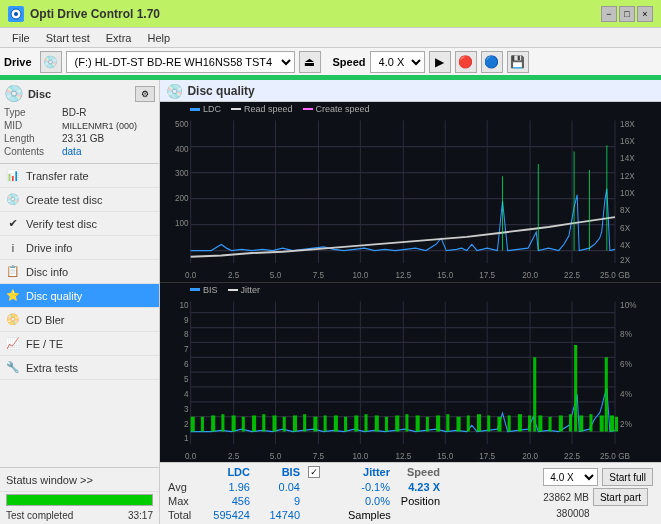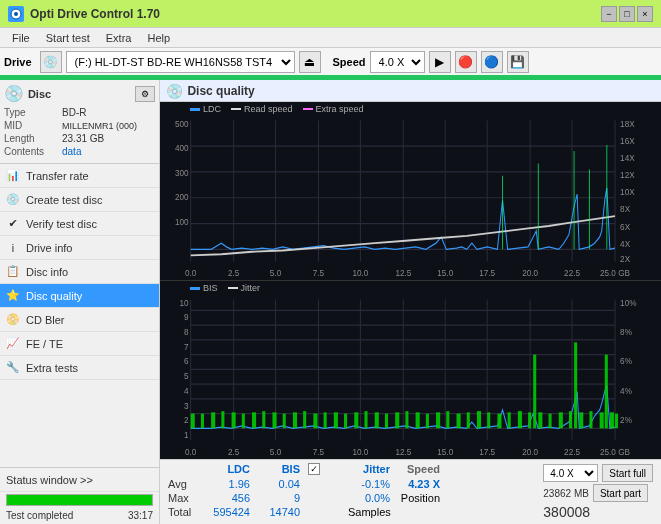--- a/index.html
+++ b/index.html
@@ -213,21 +213,21 @@
           <div style="display:flex;align-items:center;gap:3px;">
             <div style="width:10px;height:3px;background:#3399ff;"></div>
             <span style="font-size:9px;color:#aaa;">LDC</span>
           </div>
           <div style="display:flex;align-items:center;gap:3px;">
             <div style="width:10px;height:2px;background:#dddddd;"></div>
             <span style="font-size:9px;color:#aaa;">Read speed</span>
           </div>
           <div style="display:flex;align-items:center;gap:3px;">
             <div style="width:10px;height:2px;background:#ff66ff;"></div>
-            <span style="font-size:9px;color:#aaa;">Extra speed</span>
+            <span style="font-size:9px;color:#aaa;">Create speed</span>
           </div>
         </div>
 
         <svg viewBox="0 0 490 145" preserveAspectRatio="none" style="position:absolute;top:0;left:0;width:100%;height:100%;">
 
           <rect width="490" height="145" fill="#0d1117"></rect>
 
           <line x1="30" y1="15" x2="30" y2="130" stroke="#2a2a3a" stroke-width="1"></line>
           <line x1="72" y1="15" x2="72" y2="130" stroke="#2a2a3a" stroke-width="1"></line>
           <line x1="113" y1="15" x2="113" y2="130" stroke="#2a2a3a" stroke-width="1"></line>
@@ -450,18 +450,18 @@
           <select class="speed-select" style="height:18px;font-size:10px;border:1px solid #aaa;padding:0 2px;width:55px;">
             <option>4.0 X</option>
             <option>2.0 X</option>
           </select>
           <button class="start-btn">Start full</button>
         </div>
         <div style="display:flex;align-items:center;gap:4px;">
           <span style="font-size:10px;color:#333;">23862 MB</span>
           <button class="start-btn">Start part</button>
         </div>
-        <div style="font-size:14px;color:#333;">380008</div>
+        <div style="font-size:10px;color:#333;margin-left:13px;">380008</div>
       </div>
     </div>
 
   </div>
 </div>
 
 </body></html>

